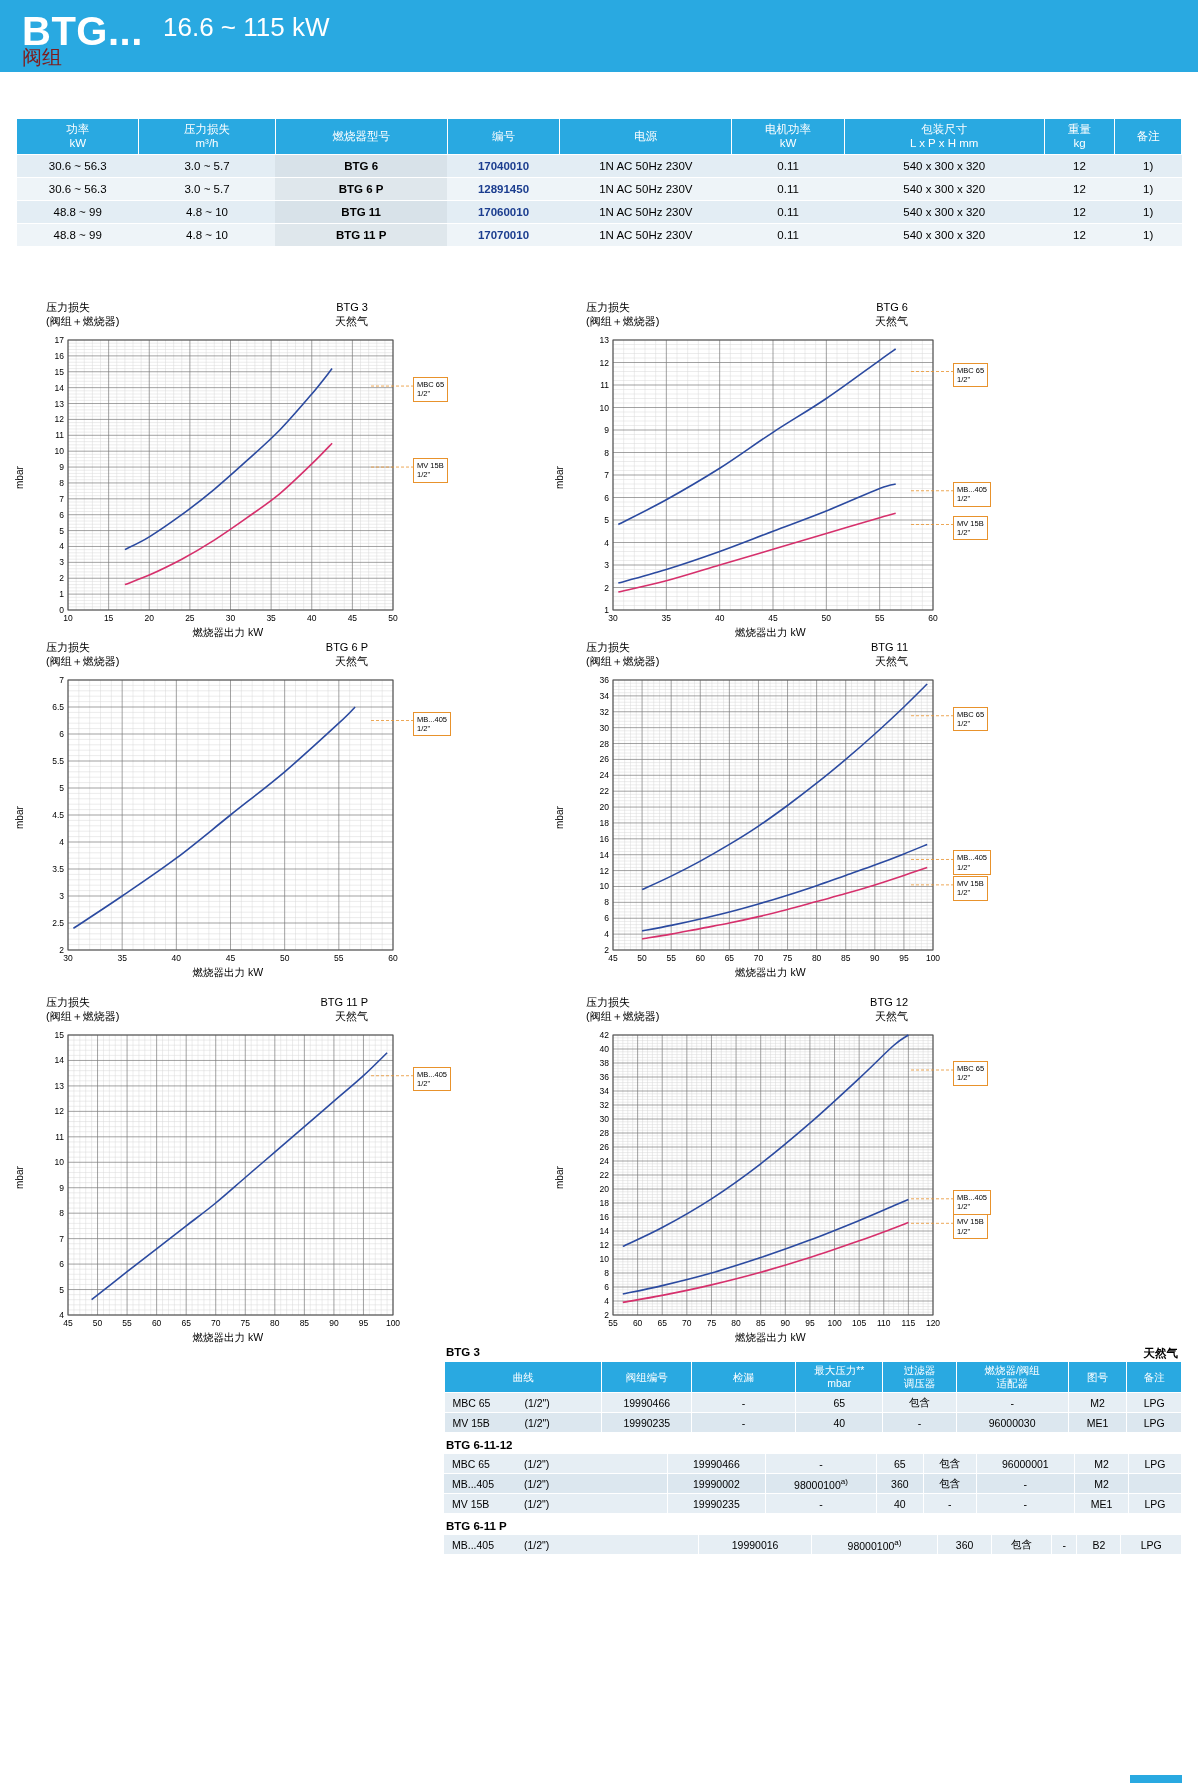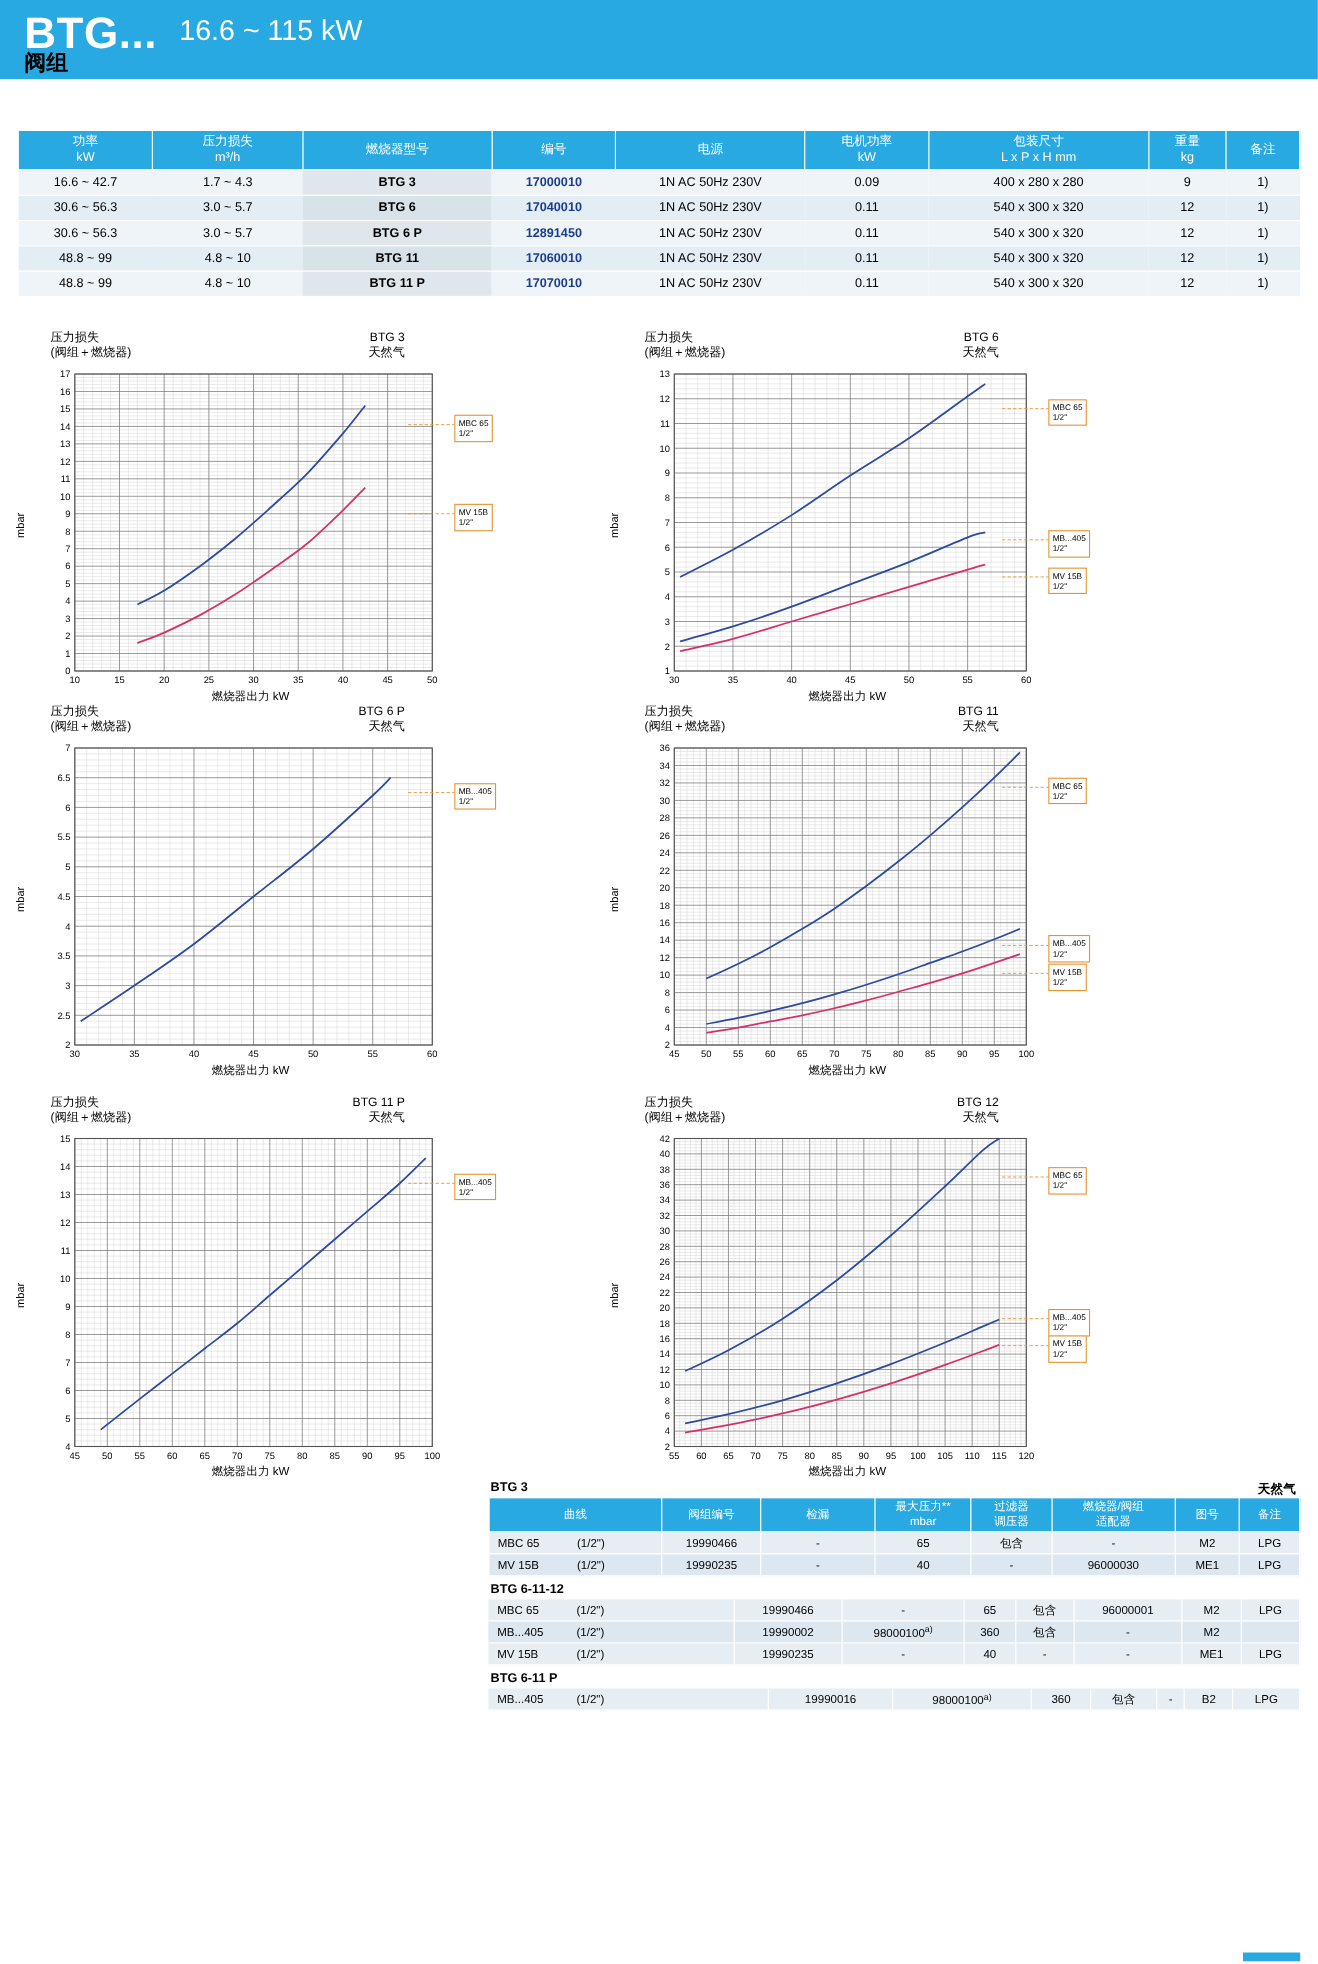--- a/index.html
+++ b/index.html
@@ -16,21 +16,21 @@
   .header{
     position:absolute;left:0;top:0;width:1198px;height:72px;
     background:#29a9e1;
   }
   .header .hdr-inner{position:relative;height:100%;}
   .hdr-title{
     position:absolute;left:22px;top:9px;font-size:40px;color:#ffffff;
     letter-spacing:0.5px;font-weight:700;
   }
   .hdr-sub{
-    position:absolute;left:22px;top:44px;font-size:20px;color:#000000;font-weight:700;
+    position:absolute;left:22px;top:44px;font-size:20px;color:#7f1d1d;font-weight:400;
   }
   .hdr-power{
     position:absolute;left:163px;top:12px;font-size:26px;color:#ffffff;font-weight:400;text-align:right;
   }
 
   
   .top-table{
     position:absolute;left:16px;top:118px;width:1166px;
     border-collapse:collapse;font-size:11px;
   }
@@ -105,31 +105,20 @@
         <th style="width:168px">燃烧器型号</th>
         <th style="width:108px">编号</th>
         <th style="width:168px">电源</th>
         <th style="width:108px"><span>电机功率</span><br><span>kW</span></th>
         <th style="width:196px"><span>包装尺寸</span><br><span>L x P x H  mm</span></th>
         <th style="width:66px"><span>重量</span><br><span>kg</span></th>
         <th style="width:62px">备注</th>
       </tr>
     </thead>
     <tbody id="spec-body">
-        <tr class="">
-          <td>16.6 ~ 42.7</td>
-          <td>1.7 ~ 4.3</td>
-          <td class="model">BTG 3</td>
-          <td class="code">17000010</td>
-          <td>1N AC 50Hz 230V</td>
-          <td>0.09</td>
-          <td>400 x 280 x 280</td>
-          <td>9</td>
-          <td>1)</td>
-        </tr>
         <tr class="odd">
           <td>30.6 ~ 56.3</td>
           <td>3.0 ~ 5.7</td>
           <td class="model">BTG 6</td>
           <td class="code">17040010</td>
           <td>1N AC 50Hz 230V</td>
           <td>0.11</td>
           <td>540 x 300 x 320</td>
           <td>12</td>
           <td>1)</td>

